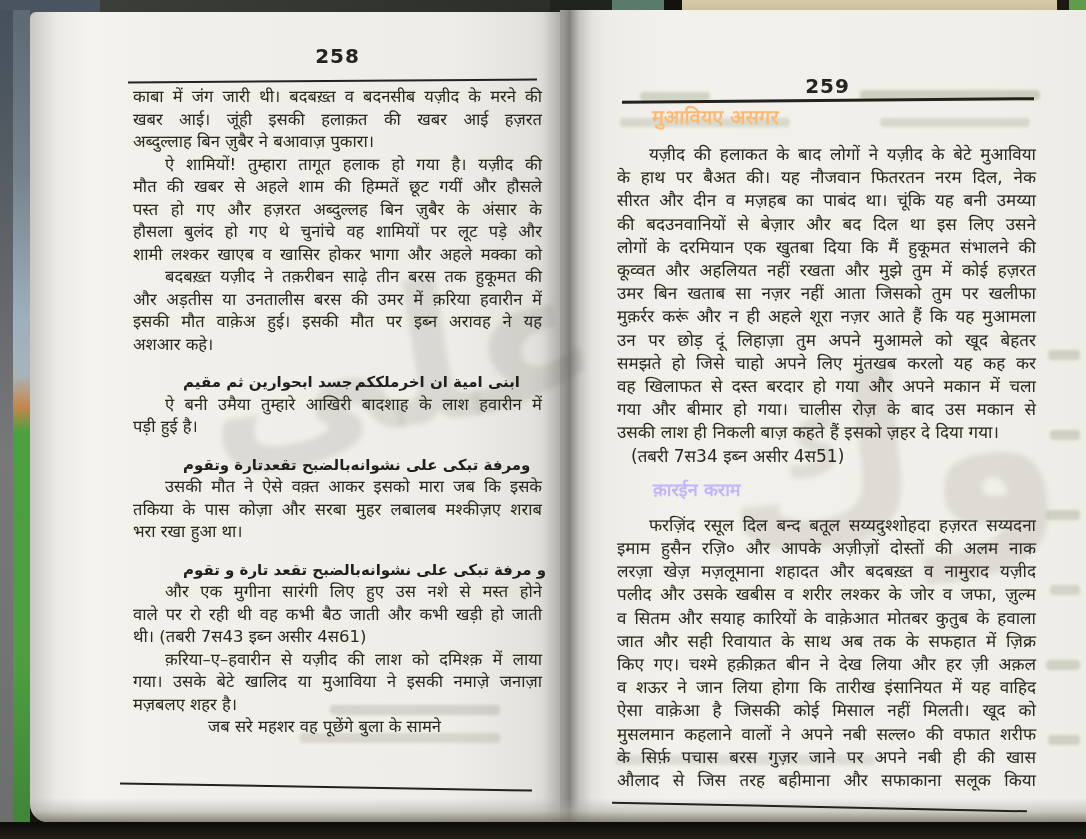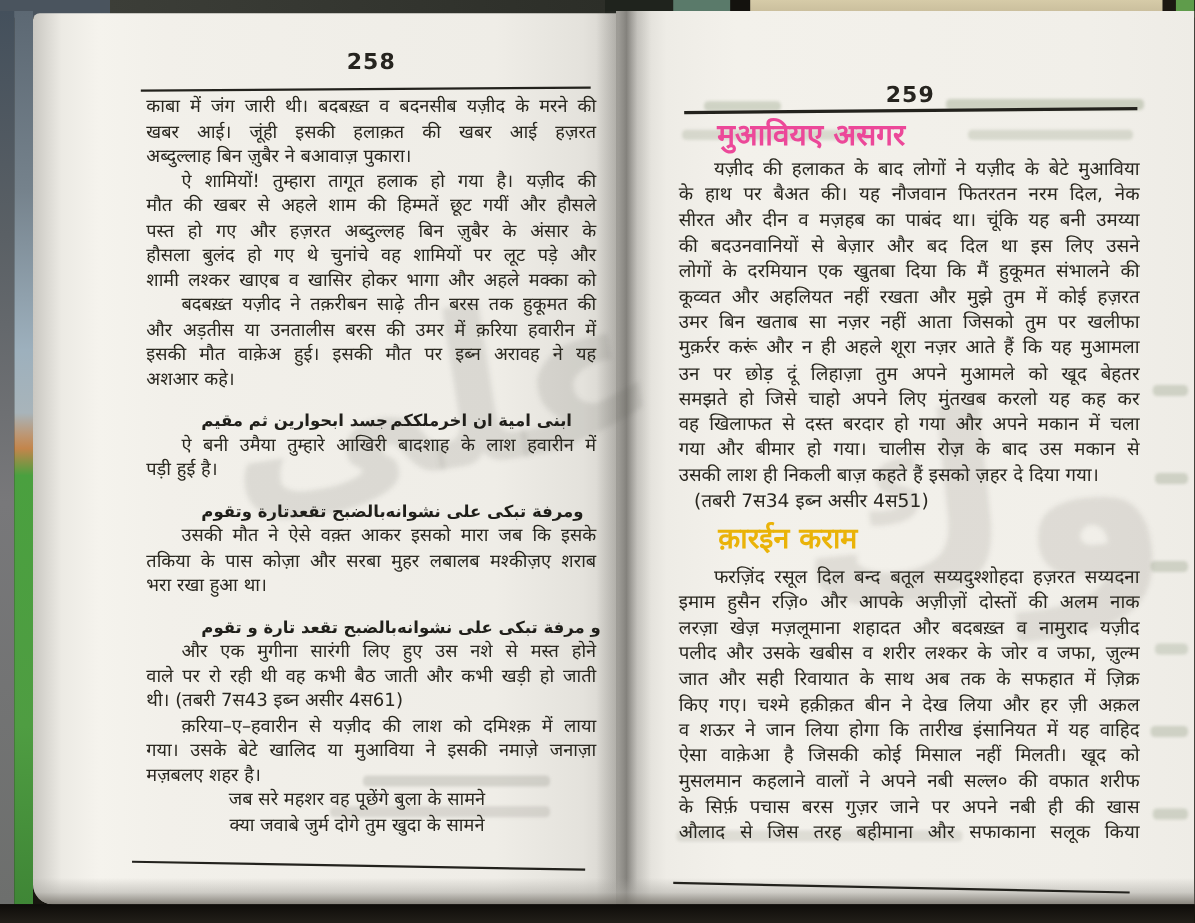--- a/index.html
+++ b/index.html
@@ -40,22 +40,22 @@
   .tblock-right{left:617px;top:143px;width:419px;font-size:17px;line-height:23.2px;}
   .ln{text-align:justify;text-align-last:justify;white-space:nowrap;}
   .ln.first{padding-left:32px;}
   .ln.last{text-align-last:left;}
   .ln.ref{text-align-last:left;padding-left:14px;}
   .ln.verse{text-align:right;text-align-last:center;padding-right:26px;}
   .ln.arabic{display:flex;justify-content:space-between;align-items:center;
     padding-left:50px;padding-right:22px;font-size:15px;font-weight:600;color:#201f1a;
     text-align-last:auto;margin-top:15px;}
   .ln.arabic span{direction:rtl;unicode-bidi:isolate;}
-  .h1{font-size:27px;font-weight:bold;color:#ec4899;white-space:nowrap;}
-  .ln.h2{font-size:26px;font-weight:bold;color:#eab308;line-height:34px;
+  .h1{font-size:20px;font-weight:bold;color:#fdba74;white-space:nowrap;}
+  .ln.h2{font-size:18px;font-weight:bold;color:#c4b5fd;line-height:34px;
     padding:5px 0 7px 36px;text-align-last:left;}
 
   
   .ghost{color:rgba(80,76,66,.13);filter:blur(2.5px);font-weight:bold;pointer-events:none;}
   .smudge{filter:blur(1.6px);border-radius:4px;pointer-events:none;}
 </style>
 </head>
 <body>
 
 <div class="scene">
@@ -126,21 +126,20 @@
         <span>بالضبح تقعد تارة و تقوم</span>
         <span>و مرفة تبکی علی نشوانه</span>
       </div>
       <div class="ln first">और एक मुगीना सारंगी लिए हुए उस नशे से मस्त होने</div>
       <div class="ln mid">वाले पर रो रही थी वह कभी बैठ जाती और कभी खड़ी हो जाती</div>
       <div class="ln last">थी। (तबरी 7स43 इब्न असीर 4स61)</div>
       <div class="ln first">क़रिया–ए–हवारीन से यज़ीद की लाश को दमिश्क़ में लाया</div>
       <div class="ln mid">गया। उसके बेटे खालिद या मुआविया ने इसकी नमाज़े जनाज़ा</div>
       <div class="ln last">मज़बलए शहर है।</div>
       <div class="ln verse">जब सरे महशर वह पूछेंगे बुला के सामने</div>
-      <div class="ln verse">क्या जवाबे जुर्म दोगे तुम खुदा के सामने</div>
     </div>
   <div class="abs rule" style="left:120px;top:786px;width:412px;transform:rotate(1deg);"></div>
 
   <div class="abs pageno" style="left:620px;top:74px;width:415px;">259</div>
   <div class="abs rule" style="left:622px;top:99px;width:412px;height:3px;transform:rotate(-0.5deg);"></div>
   <div class="abs h1" style="left:652px;top:103px;">मुआवियए असगर</div>
   <div class="abs tblock tblock-right" id="right-lines">
       <div class="ln first">यज़ीद की हलाकत के बाद लोगों ने यज़ीद के बेटे मुआविया</div>
       <div class="ln mid">के हाथ पर बैअत की। यह नौजवान फितरतन नरम दिल, नेक</div>
       <div class="ln mid">सीरत और दीन व मज़हब का पाबंद था। चूंकि यह बनी उमय्या</div>
@@ -153,20 +152,21 @@
       <div class="ln mid">समझते हो जिसे चाहो अपने लिए मुंतखब करलो यह कह कर</div>
       <div class="ln mid">वह खिलाफत से दस्त बरदार हो गया और अपने मकान में चला</div>
       <div class="ln mid">गया और बीमार हो गया। चालीस रोज़ के बाद उस मकान से</div>
       <div class="ln last">उसकी लाश ही निकली बाज़ कहते हैं इसको ज़हर दे दिया गया।</div>
       <div class="ln ref">(तबरी 7स34 इब्न असीर 4स51)</div>
       <div class="ln h2">क़ारईन कराम</div>
       <div class="ln first">फरज़िंद रसूल दिल बन्द बतूल सय्यदुश्शोहदा हज़रत सय्यदना</div>
       <div class="ln mid">इमाम हुसैन रज़ि० और आपके अज़ीज़ों दोस्तों की अलम नाक</div>
       <div class="ln mid">लरज़ा खेज़ मज़लूमाना शहादत और बदबख़्त व नामुराद यज़ीद</div>
       <div class="ln mid">पलीद और उसके खबीस व शरीर लश्कर के जोर व जफा, ज़ुल्म</div>
+      <div class="ln mid">व सितम और सयाह कारियों के वाक़ेआत मोतबर कुतुब के हवाला</div>
       <div class="ln mid">जात और सही रिवायात के साथ अब तक के सफहात में ज़िक्र</div>
       <div class="ln mid">किए गए। चश्मे हक़ीक़त बीन ने देख लिया और हर ज़ी अक़ल</div>
       <div class="ln mid">व शऊर ने जान लिया होगा कि तारीख इंसानियत में यह वाहिद</div>
       <div class="ln mid">ऐसा वाक़ेआ है जिसकी कोई मिसाल नहीं मिलती। खूद को</div>
       <div class="ln mid">मुसलमान कहलाने वालों ने अपने नबी सल्ल० की वफात शरीफ</div>
       <div class="ln mid">के सिर्फ़ पचास बरस गुज़र जाने पर अपने नबी ही की खास</div>
       <div class="ln mid">औलाद से जिस तरह बहीमाना और सफाकाना सलूक किया</div>
     </div>
   <div class="abs rule" style="left:612px;top:806px;width:415px;transform:rotate(1.2deg);"></div>
 

